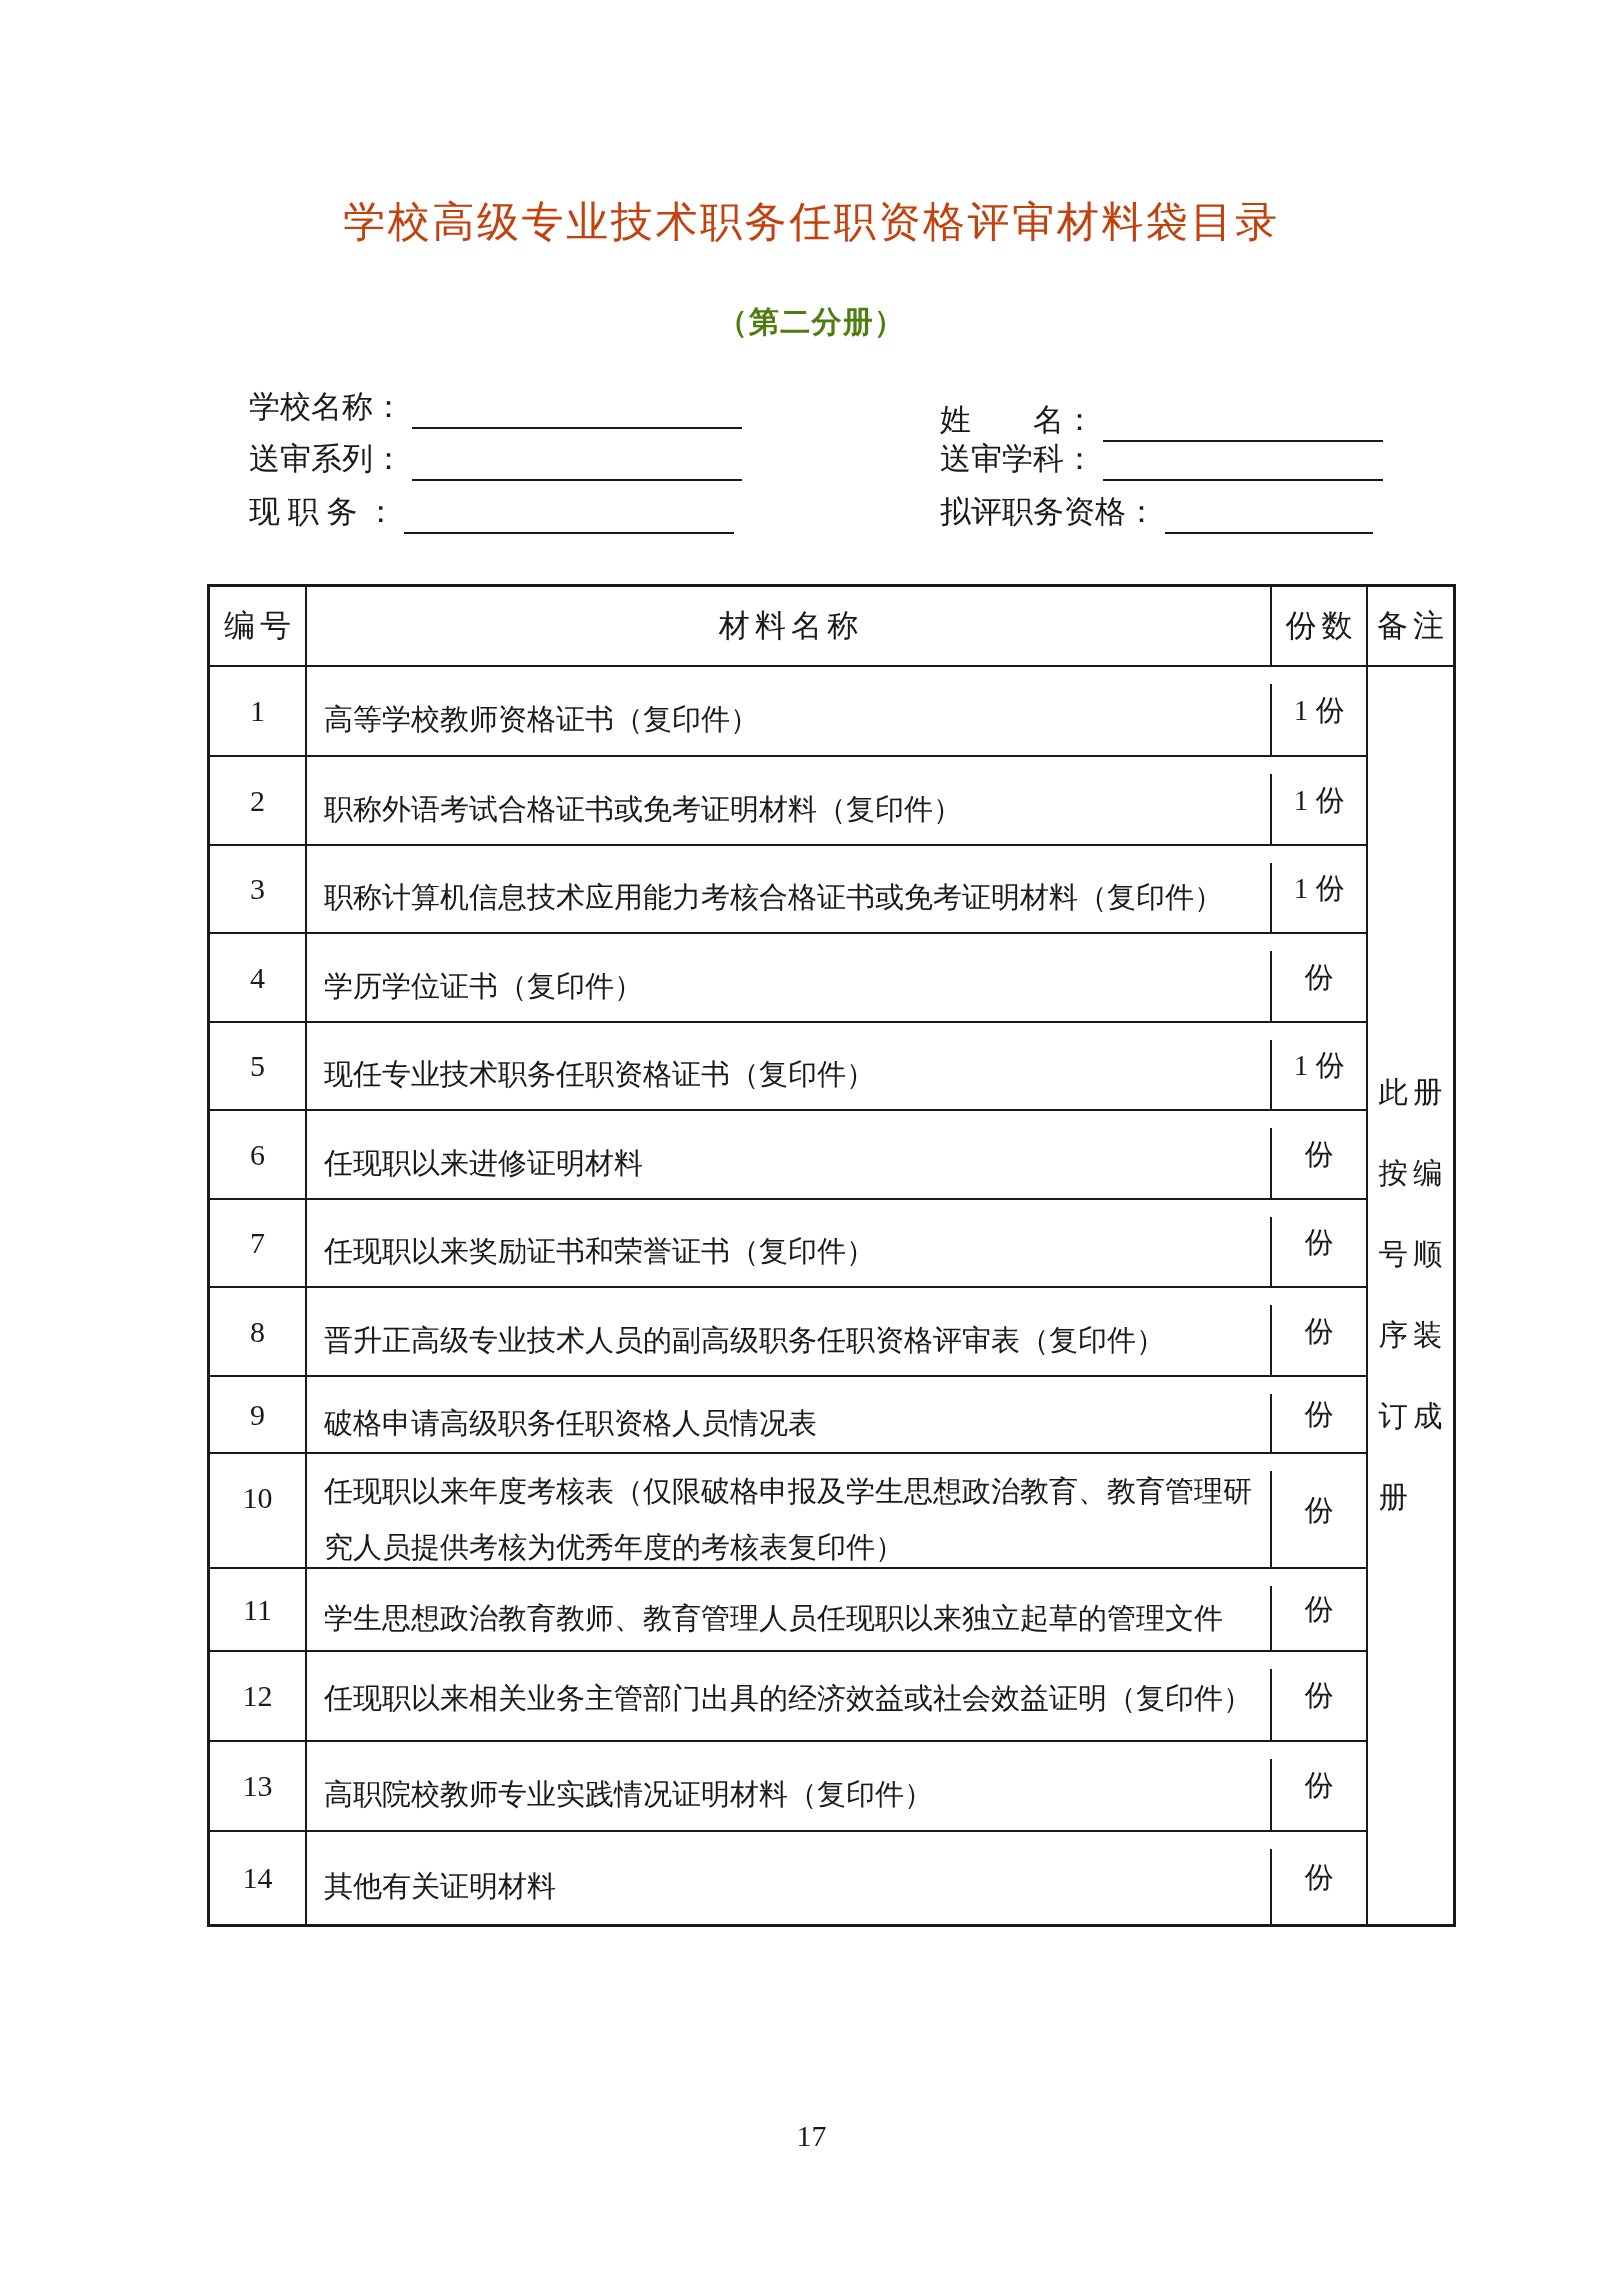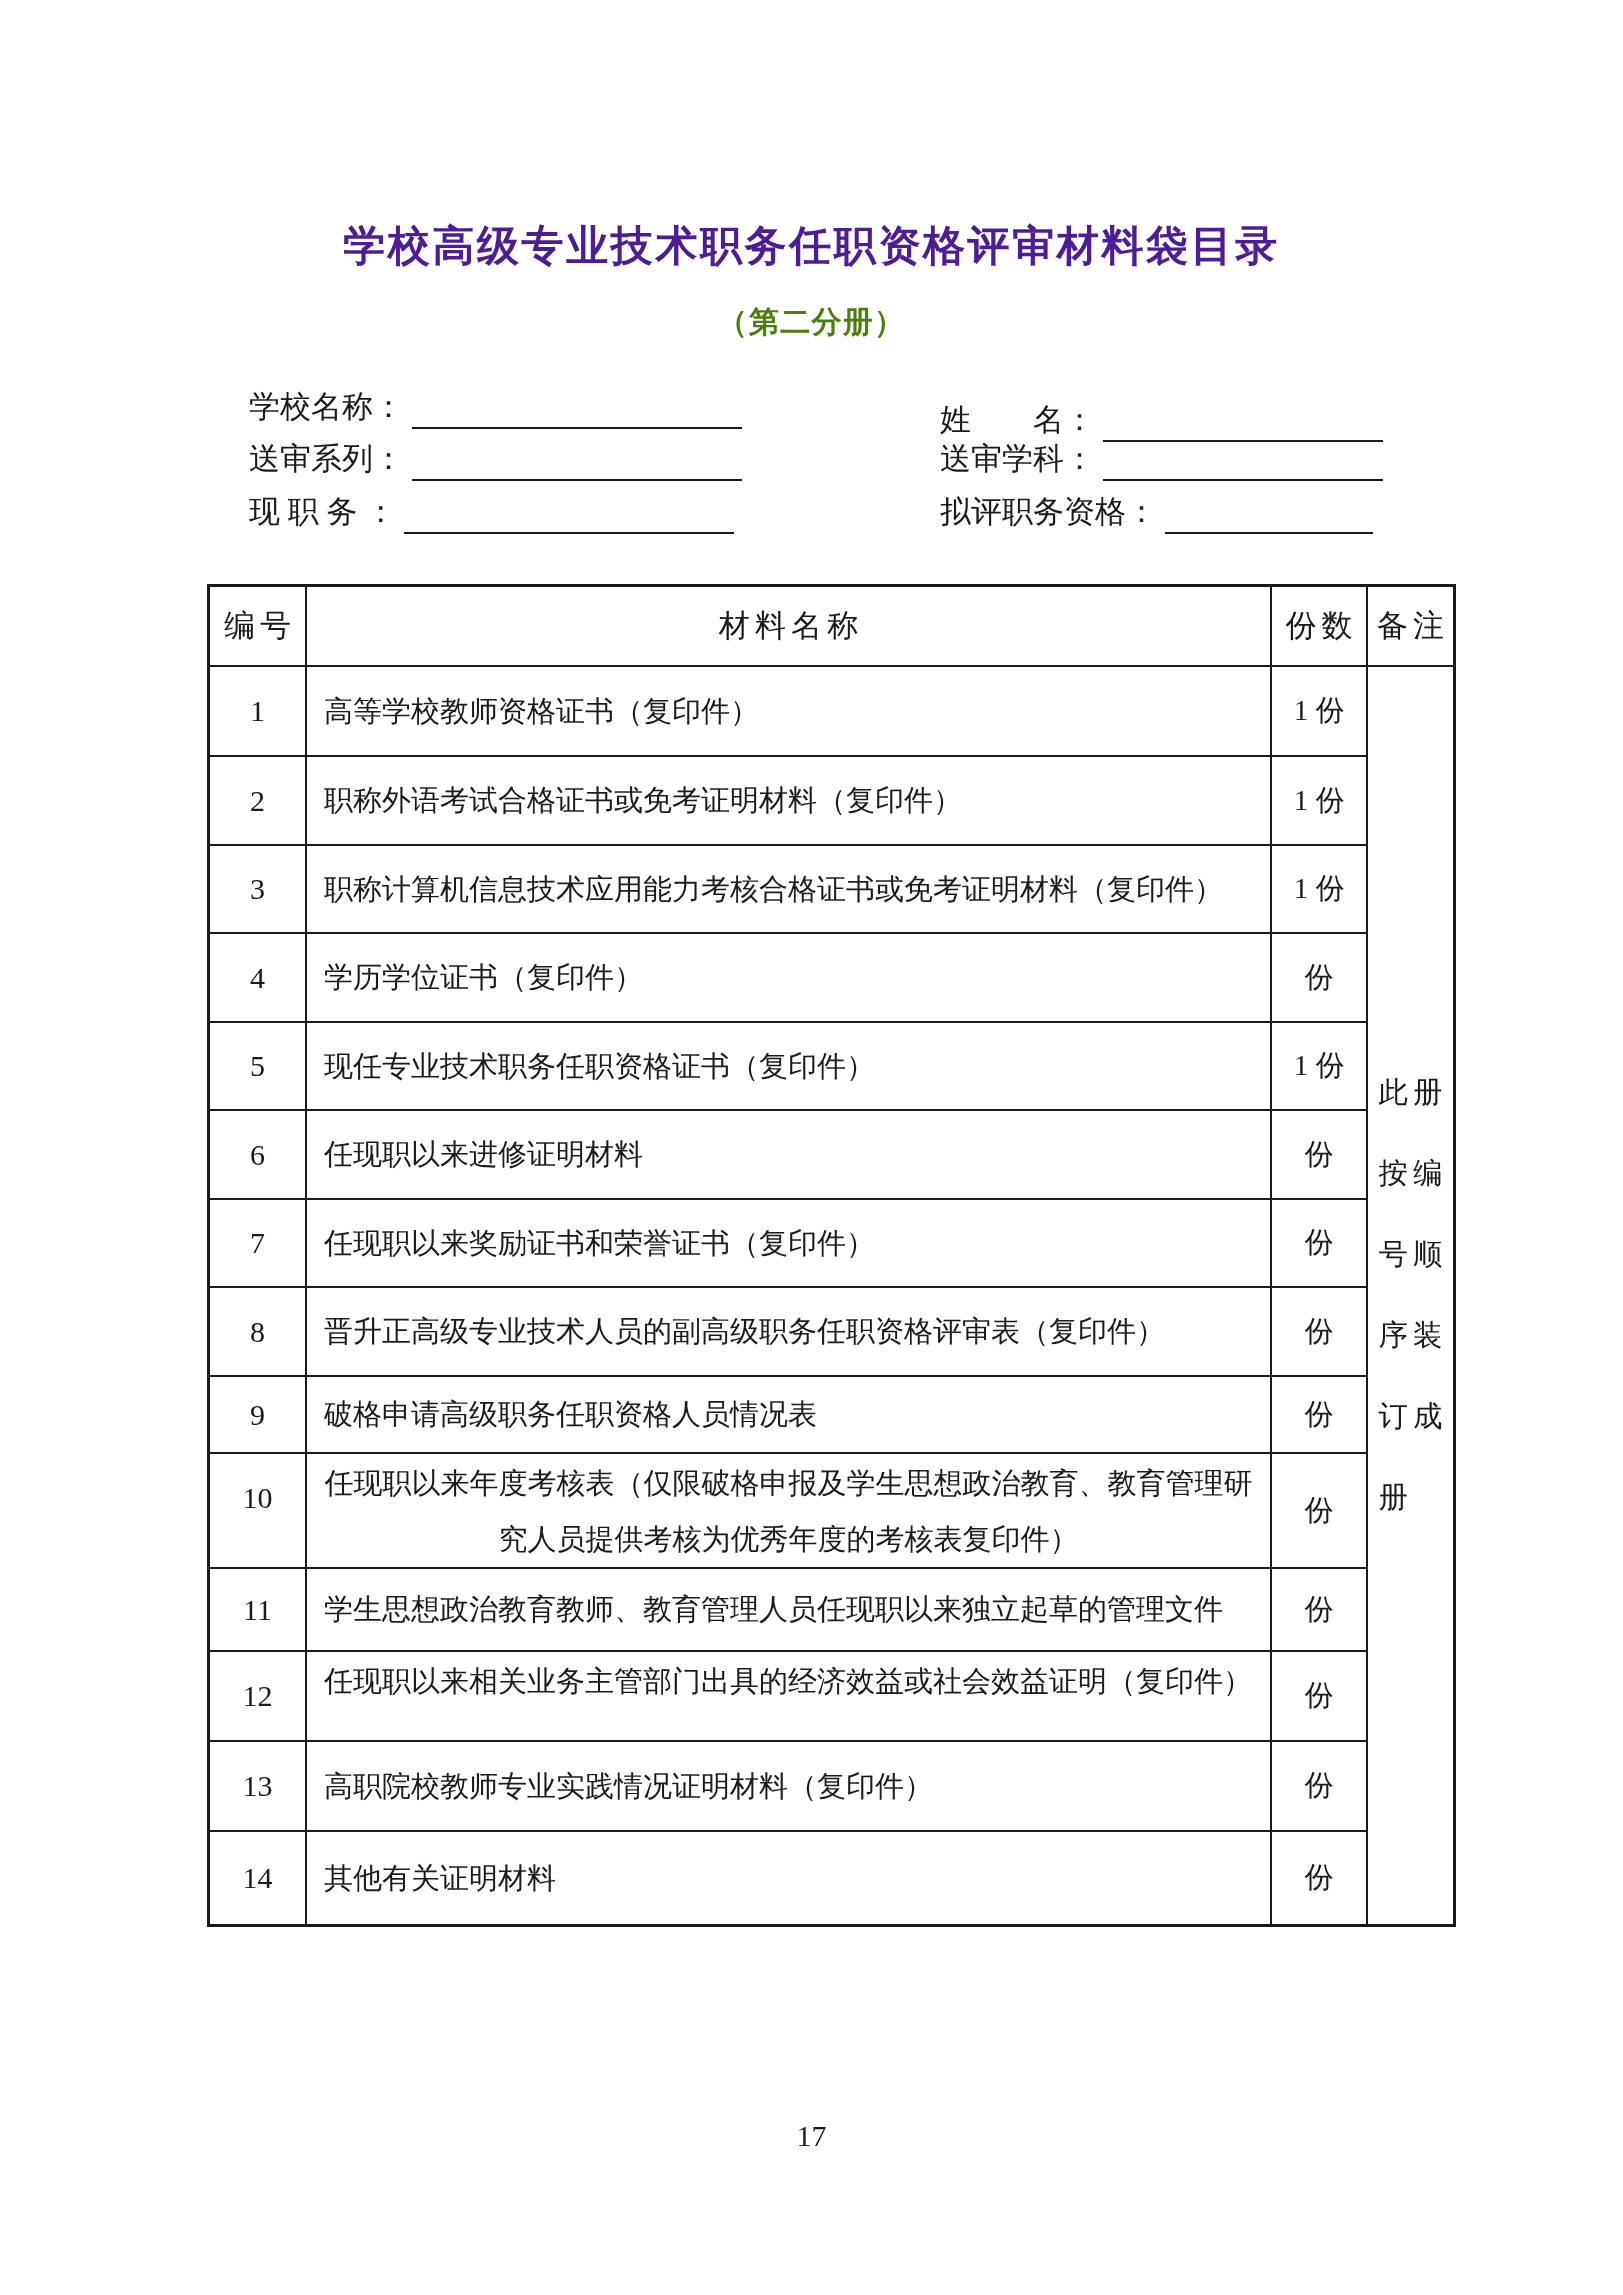--- a/index.html
+++ b/index.html
@@ -3,23 +3,23 @@
 <meta charset="utf-8">
 <style>
   * { margin:0; padding:0; box-sizing:border-box; }
   html,body { background:#ffffff; }
   body { font-family:"Liberation Serif","DejaVu Serif",serif; color:#1a1a1a; }
   .page {
     position:relative; width:1623px; height:2295px; background:#ffffff; overflow:hidden;
   }
   
   .title {
-    position:absolute; top:220px; left:0; width:100%;
+    position:absolute; top:196px; left:0; width:100%;
     text-align:center; font-family:"DejaVu Sans","Liberation Sans",sans-serif;
-    font-weight:bold; font-size:42px; line-height:52px; letter-spacing:2.6px; color:#4c1d95;
+    font-weight:normal; font-size:42px; line-height:52px; letter-spacing:2.6px; color:#c2410c;
   }
   .subtitle {
     position:absolute; top:302px; left:0; width:100%;
     text-align:center; font-family:"DejaVu Sans","Liberation Sans",sans-serif;
     font-weight:bold; font-size:30px; line-height:39px; letter-spacing:1.3px; color:#4d7c0f;
   }
   
   .form { position:absolute; top:385px; left:0; width:100%; height:164px; }
   .field { position:absolute; display:flex; align-items:flex-end; gap:7.9px; height:41px; }
   .flabel { font-size:31px; line-height:39px; white-space:pre; }
@@ -37,21 +37,21 @@
     display:grid;
     grid-template-columns:97px 965px 96px 85px;
     grid-template-rows:80px 90px 89px 88px 89px 88px 89px 88px 89px 77px 115px 83px 90px 90px 92px;
     border:3.3px solid #1a1a1a; background:#fff;
   }
   .cell { border-right:2px solid #1a1a1a; border-bottom:2.6px solid #1a1a1a; display:flex; align-items:center; justify-content:center; }
   .last-col { border-right:none; }
   .last-row { border-bottom:none;text-align:right; }
   .th { font-size:31px; letter-spacing:5.2px; text-indent:5.2px; justify-content:center; }
   .no  { font-size:30px; }
-  .name { justify-content:flex-start; text-align:center; padding:8px 17px; font-size:29px; line-height:41px; }
+  .name { justify-content:flex-start; text-align:left; padding:8px 17px; font-size:29px; line-height:41px;margin-top:17px; }
   .copies { font-size:29px; white-space:pre; }
   .name-two { line-height:56px; }
   .name-top { align-items:flex-start; padding-top:9.2px; }
   .num-top  { align-items:flex-start; padding-top:27px; }
   .remark-cell {
     grid-column:4; grid-row:2 / span 14;
     border-right:none; border-bottom:none;
     display:flex; flex-direction:column; justify-content:center; align-items:stretch;
   }
   .remark-line {

